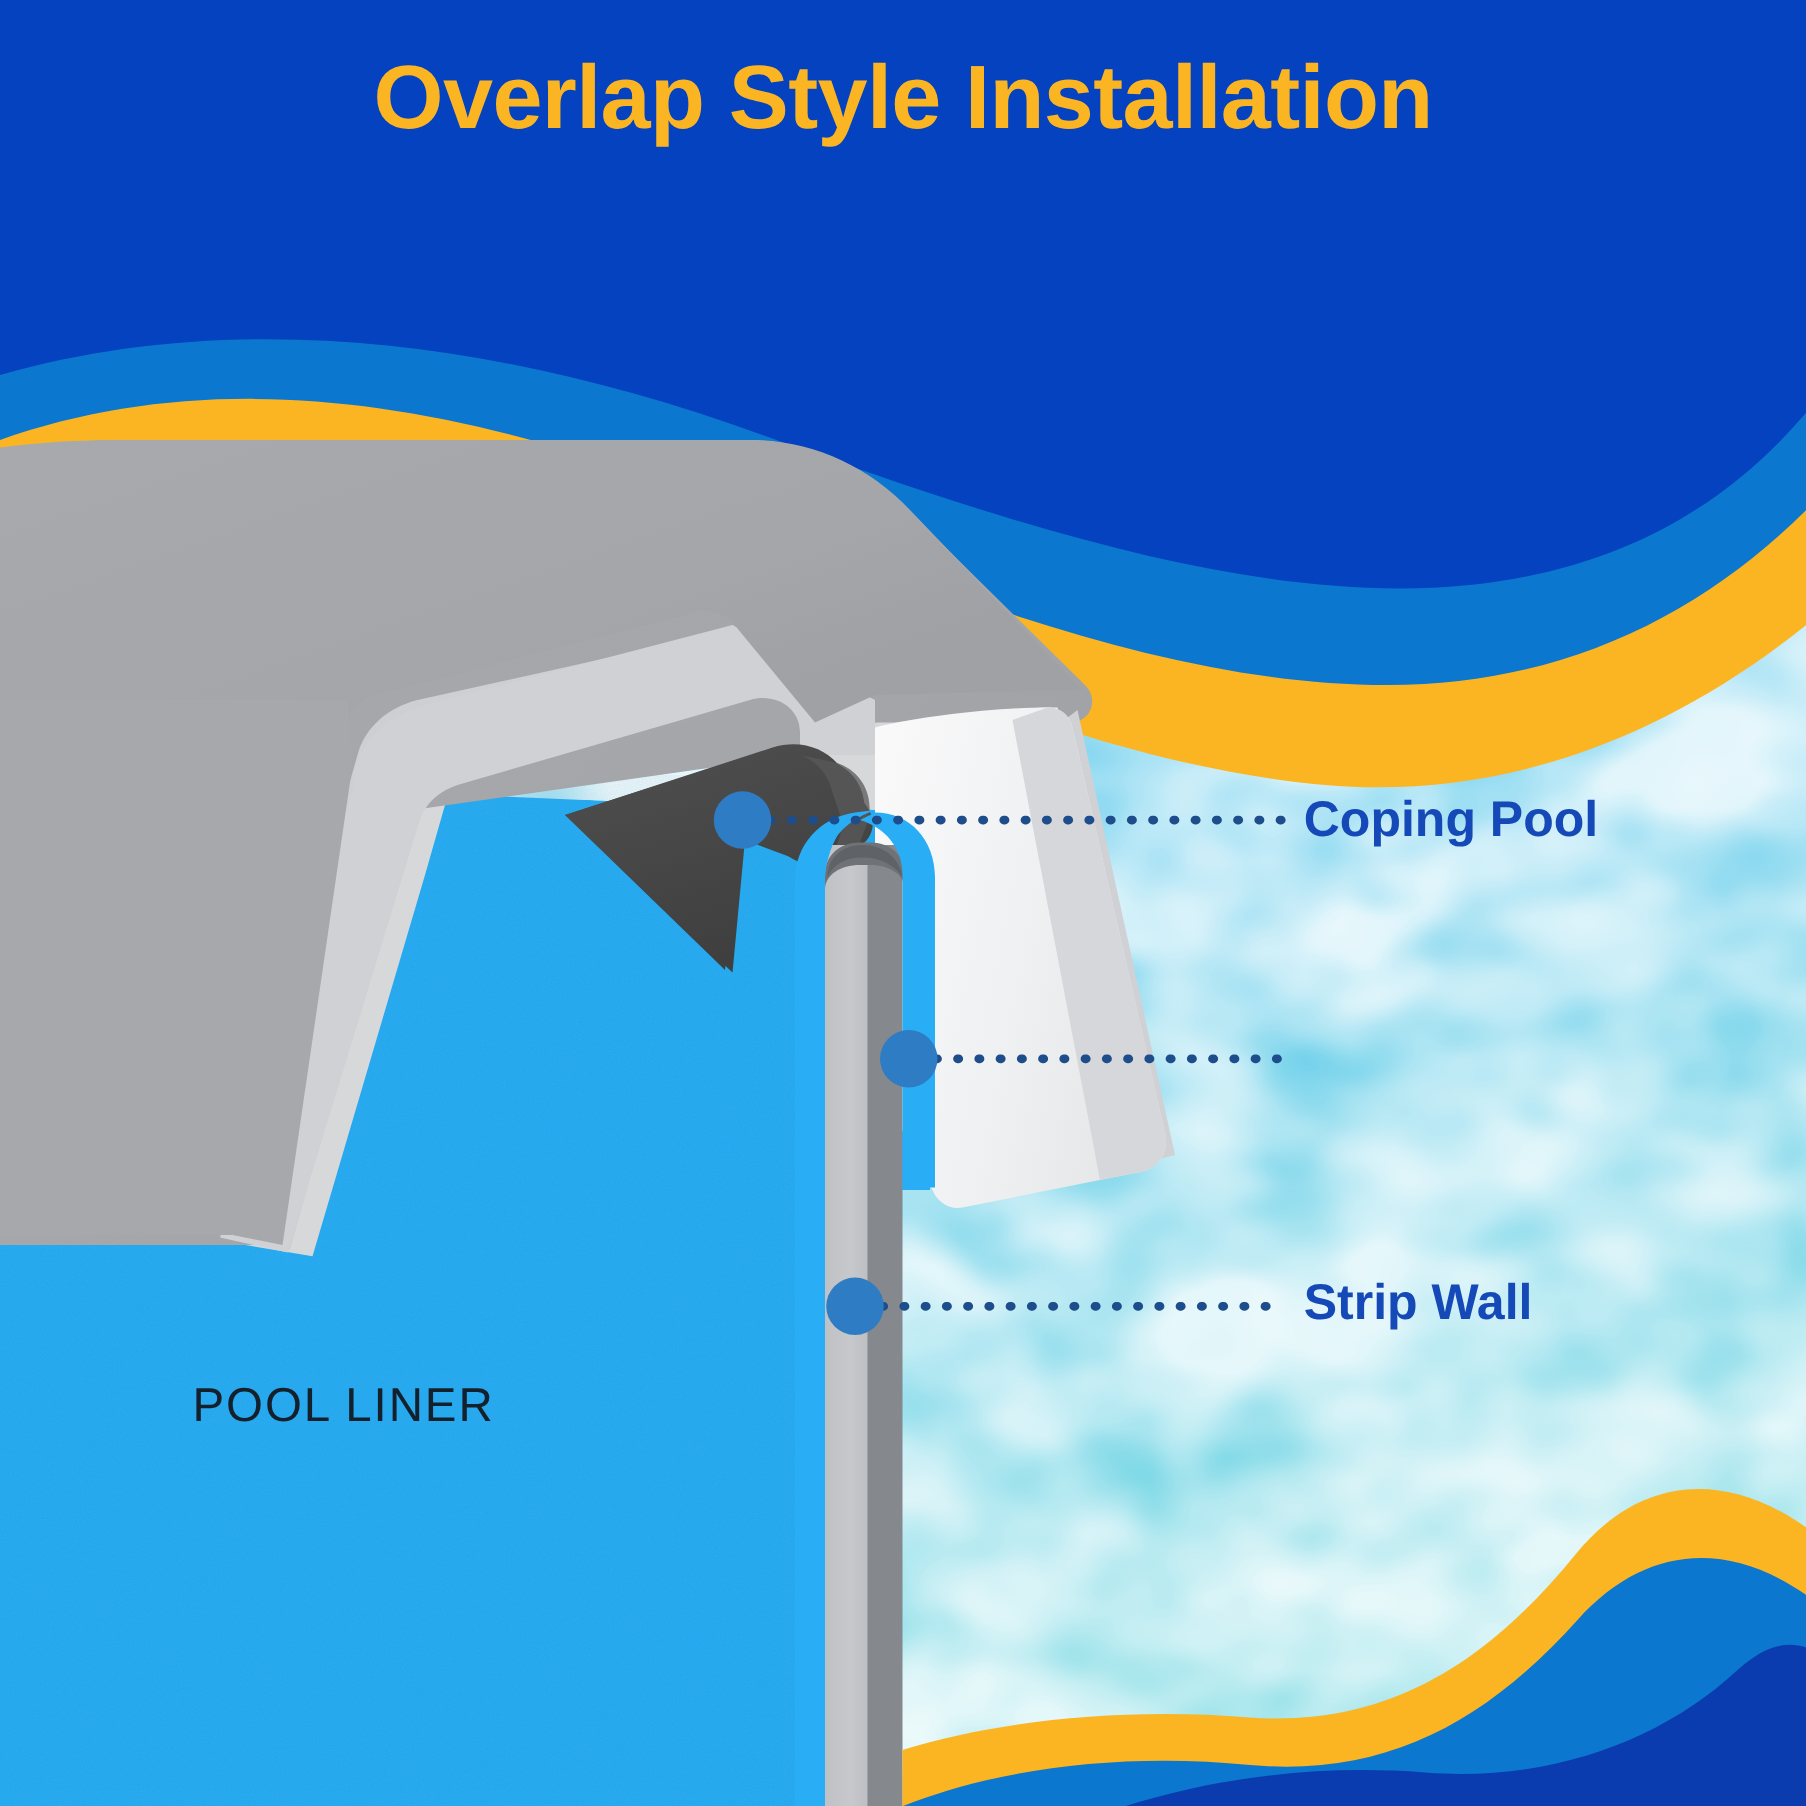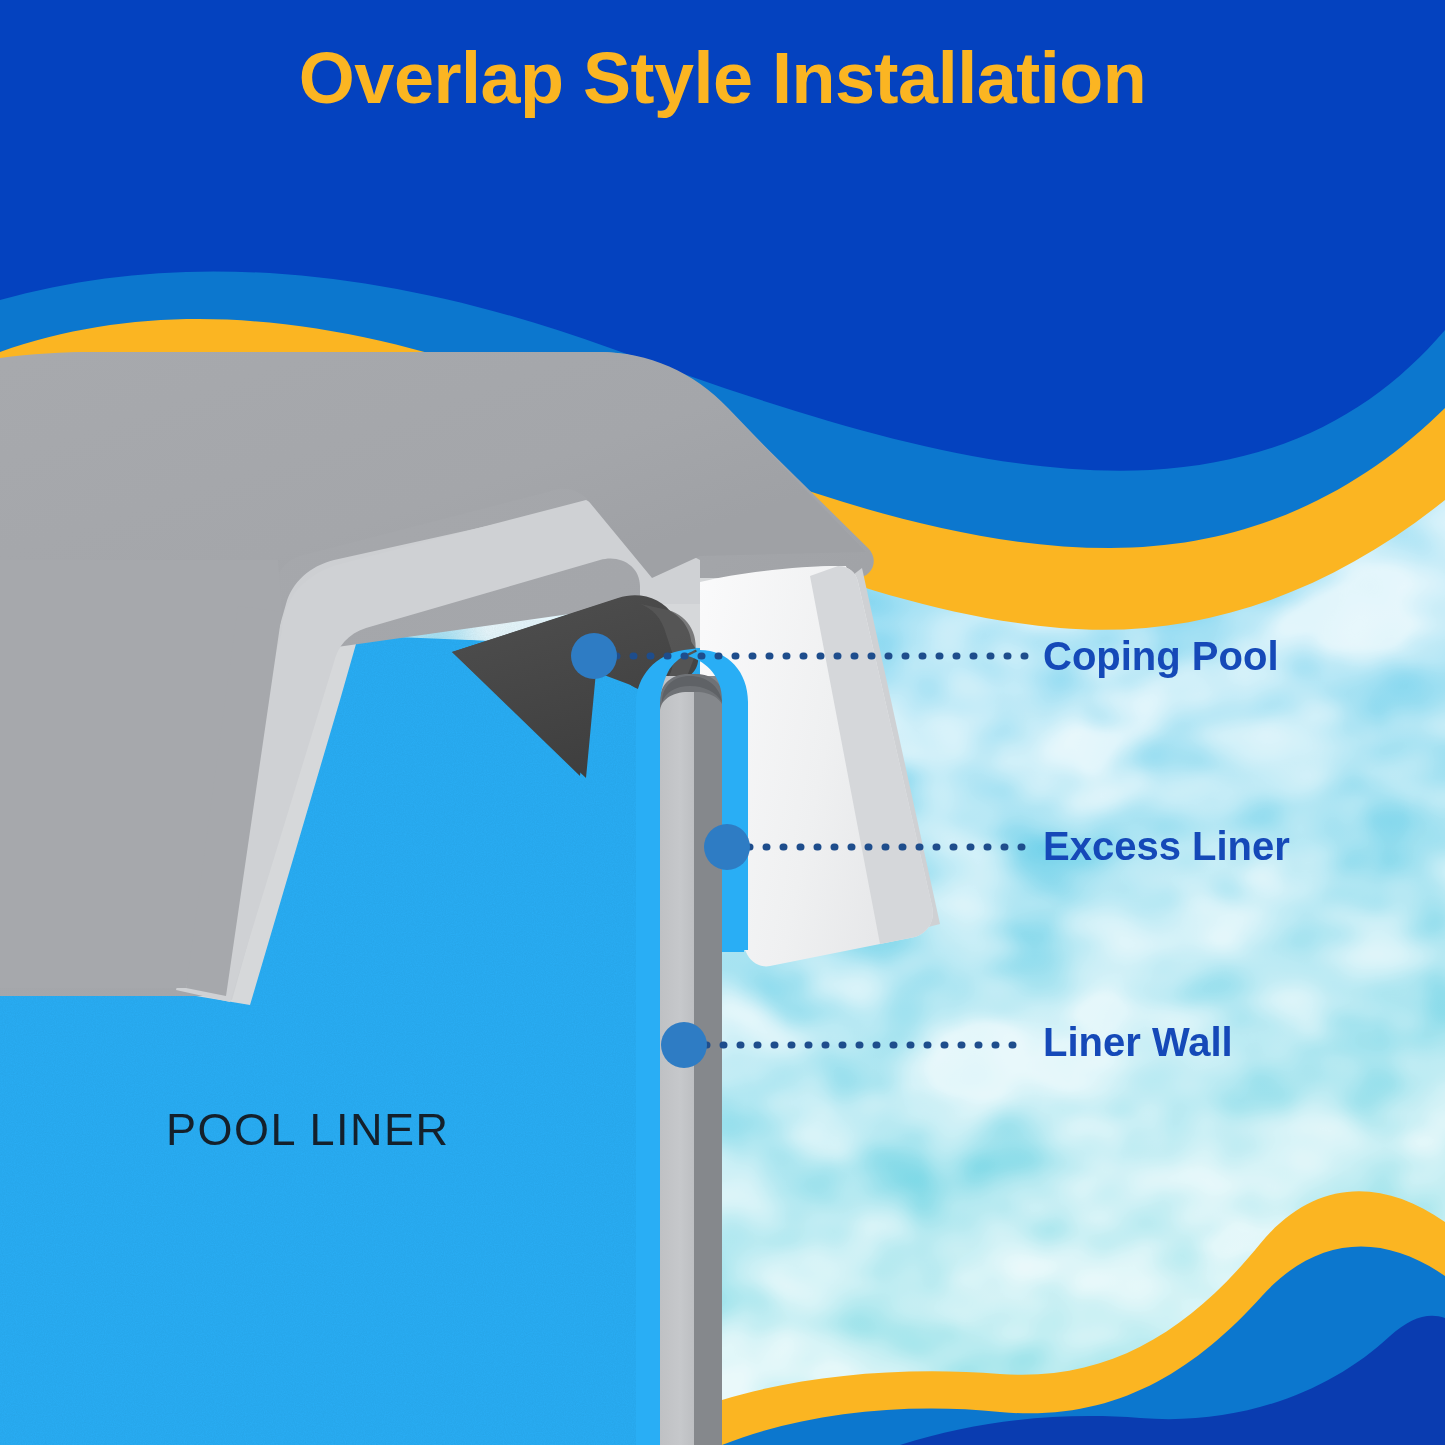--- a/index.html
+++ b/index.html
@@ -67,24 +67,24 @@
     white-space: nowrap;
     letter-spacing: 0px;
     font-family: "Liberation Sans", sans-serif;
   }
   #label-coping  { left: 1043px; top: 634px; }
   #label-excess  { left: 1043px; top: 824px; }
   #label-wall    { left: 1043px; top: 1020px; }
 
   #label-pool-liner {
     position: absolute;
-    left: 166px;
+    left: 154px;
     top: 1104px;
     color: #14202B;
-    font-size: 45px;
+    font-size: 38px;
     font-weight: normal;
     letter-spacing: 1.5px;
     white-space: nowrap;
     font-family: "Liberation Sans", sans-serif;
   }
 </style>
 </head>
 <body>
 
 <div id="stage">
@@ -419,20 +419,19 @@
     </g>
   </svg>
 
   <div class="txt-layer">
 
     <div id="title">Overlap Style Installation</div>
 
 
     <div id="label-coping" class="callout-label">Coping Pool</div>
 
-    <div id="label-excess" class="callout-label">Excess Liner</div>
-
-    <div id="label-wall" class="callout-label">Liner Wall</div>
+
+    <div id="label-wall" class="callout-label">Strip Wall</div>
 
     <div id="label-pool-liner">POOL LINER</div>
 
   </div>
 </div>
 
 </body></html>

